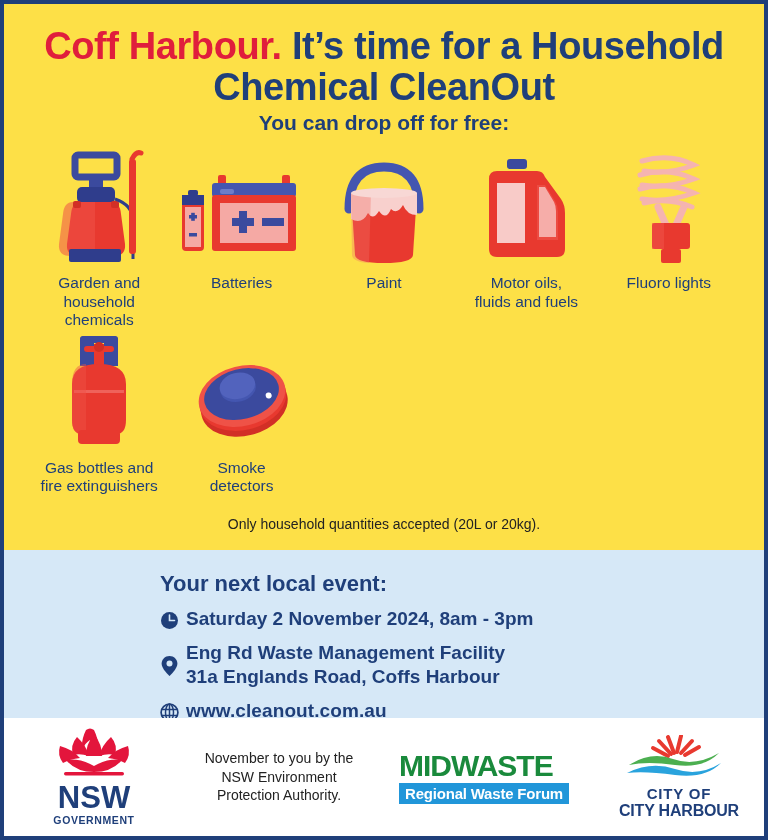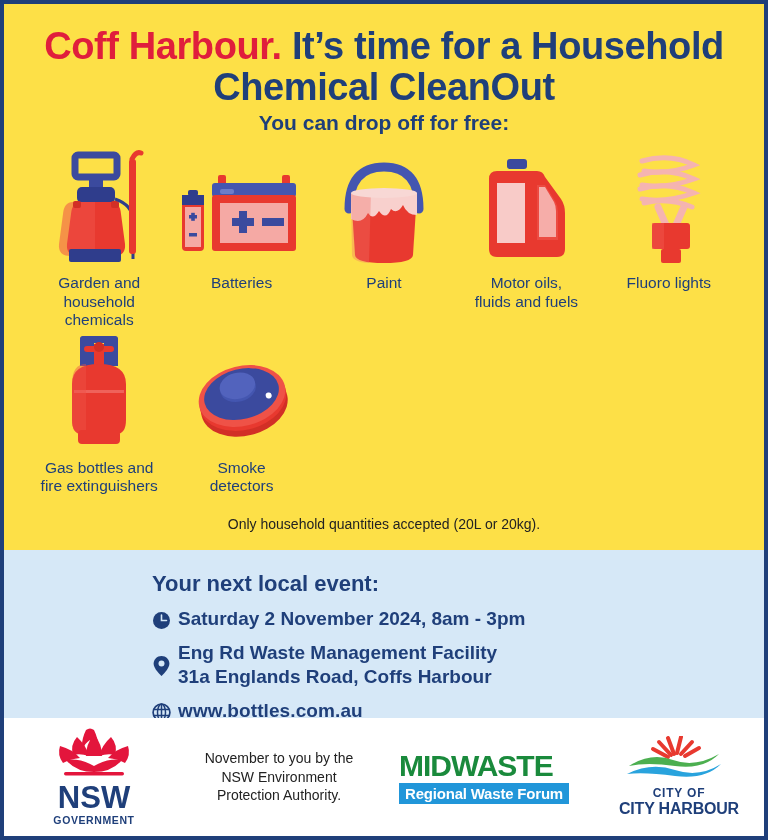--- a/index.html
+++ b/index.html
@@ -67,21 +67,21 @@
     text-align: center;
     margin-top: 20px;
     font-size: 14px;
     color: #222222;
   }
 
   
   .event-panel {
     margin-top: 18px;
     background: #d6e8f7;
-    padding: 20px 0 22px 0;
+    padding: 20px 0 22px 8px;
     border-top: 1px solid #d6e8f7;
   }
   .event-inner { padding-left: 148px; padding-right: 30px; }
   .event-title {
     font-size: 22px;
     font-weight: bold;
     color: #1f3f7a;
     margin-bottom: 10px;
   }
   .event-row {
@@ -136,21 +136,21 @@
     font-size: 30px; font-weight: bold; color: #1a8a3c;
     letter-spacing: -1px; line-height: 1;
   }
   .mid-band {
     background: #2196d9; color: #ffffff;
     font-size: 15px; font-weight: bold;
     padding: 2px 6px; margin-top: 2px;
     letter-spacing: -0.2px; text-align: center;
   }
   .coffs-small {
-    font-size: 12px; font-weight: bold; color: #1f3f7a;
+    font-size: 15px; font-weight: bold; color: #1f3f7a;
     letter-spacing: 0.8px; text-align: center;
   }
   .coffs-big {
     font-size: 16px; font-weight: bold; color: #1f3f7a;
     letter-spacing: -0.2px; text-align: center;
   }
 </style>
 </head>
 <body>
 
@@ -319,21 +319,21 @@
       </div>
 
       <div class="event-row">
         <span class="event-ico">
           <svg width="19" height="19" viewBox="0 0 19 19">
             <circle cx="9.5" cy="9.5" r="8.4" fill="none" stroke="#1f3f7a" stroke-width="1.7"></circle>
             <ellipse cx="9.5" cy="9.5" rx="4" ry="8.4" fill="none" stroke="#1f3f7a" stroke-width="1.5"></ellipse>
             <path d="M1.3 6.6 h16.4 M1.3 12.4 h16.4 M9.5 1.1 v16.8" stroke="#1f3f7a" stroke-width="1.5"></path>
           </svg>
         </span>
-        <span class="event-text url">www.bottles.com.au</span>
+        <span class="event-text url">www.cleanout.com.au</span>
       </div>
     </div>
   </div>
 
   <div class="footer">
 
     <div class="foot-nsw">
       <div>
         <svg width="96" height="50" viewBox="0 0 96 50">
           <g fill="#e3153c">

